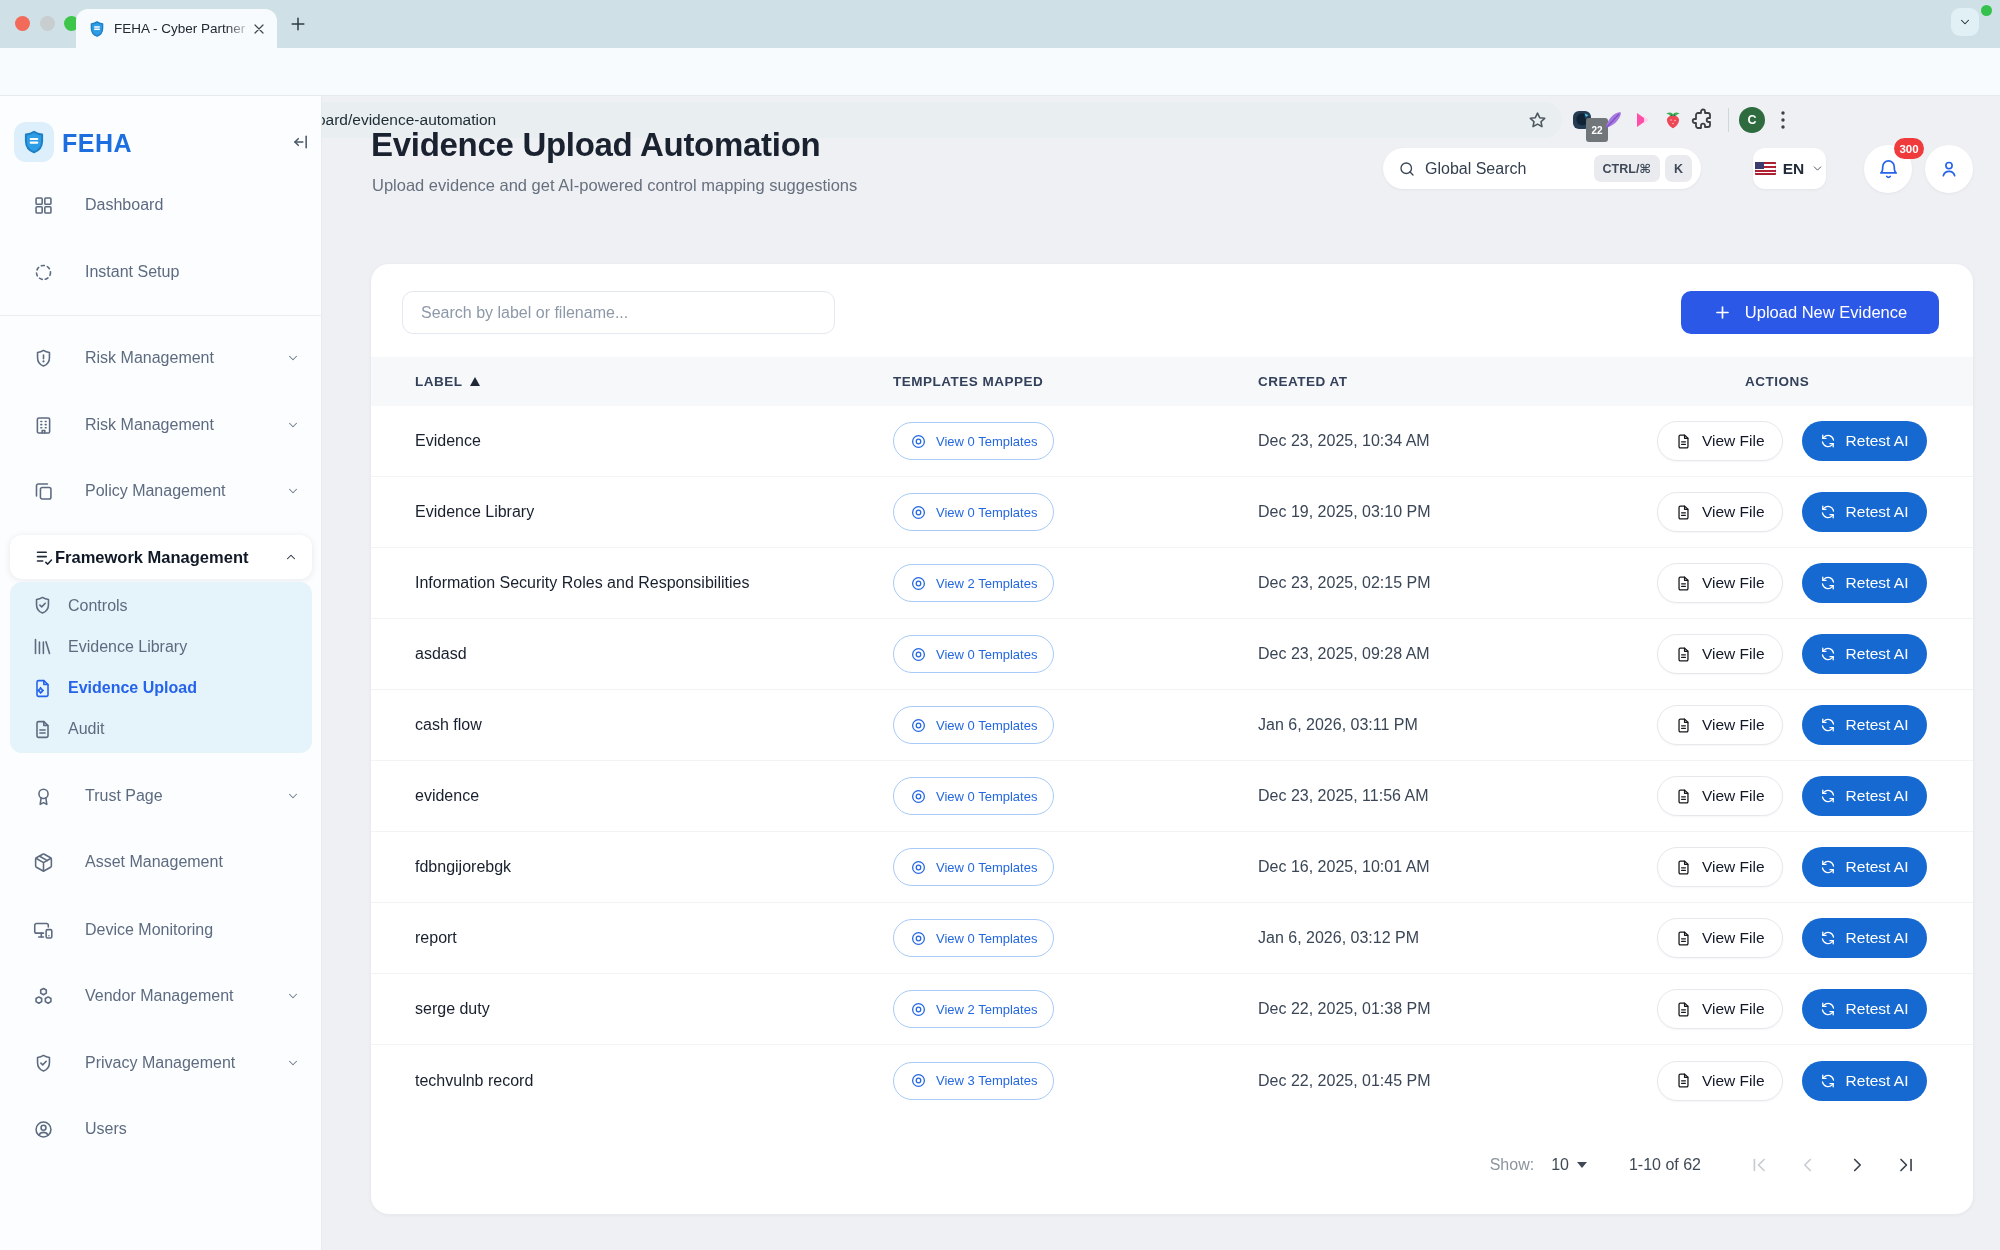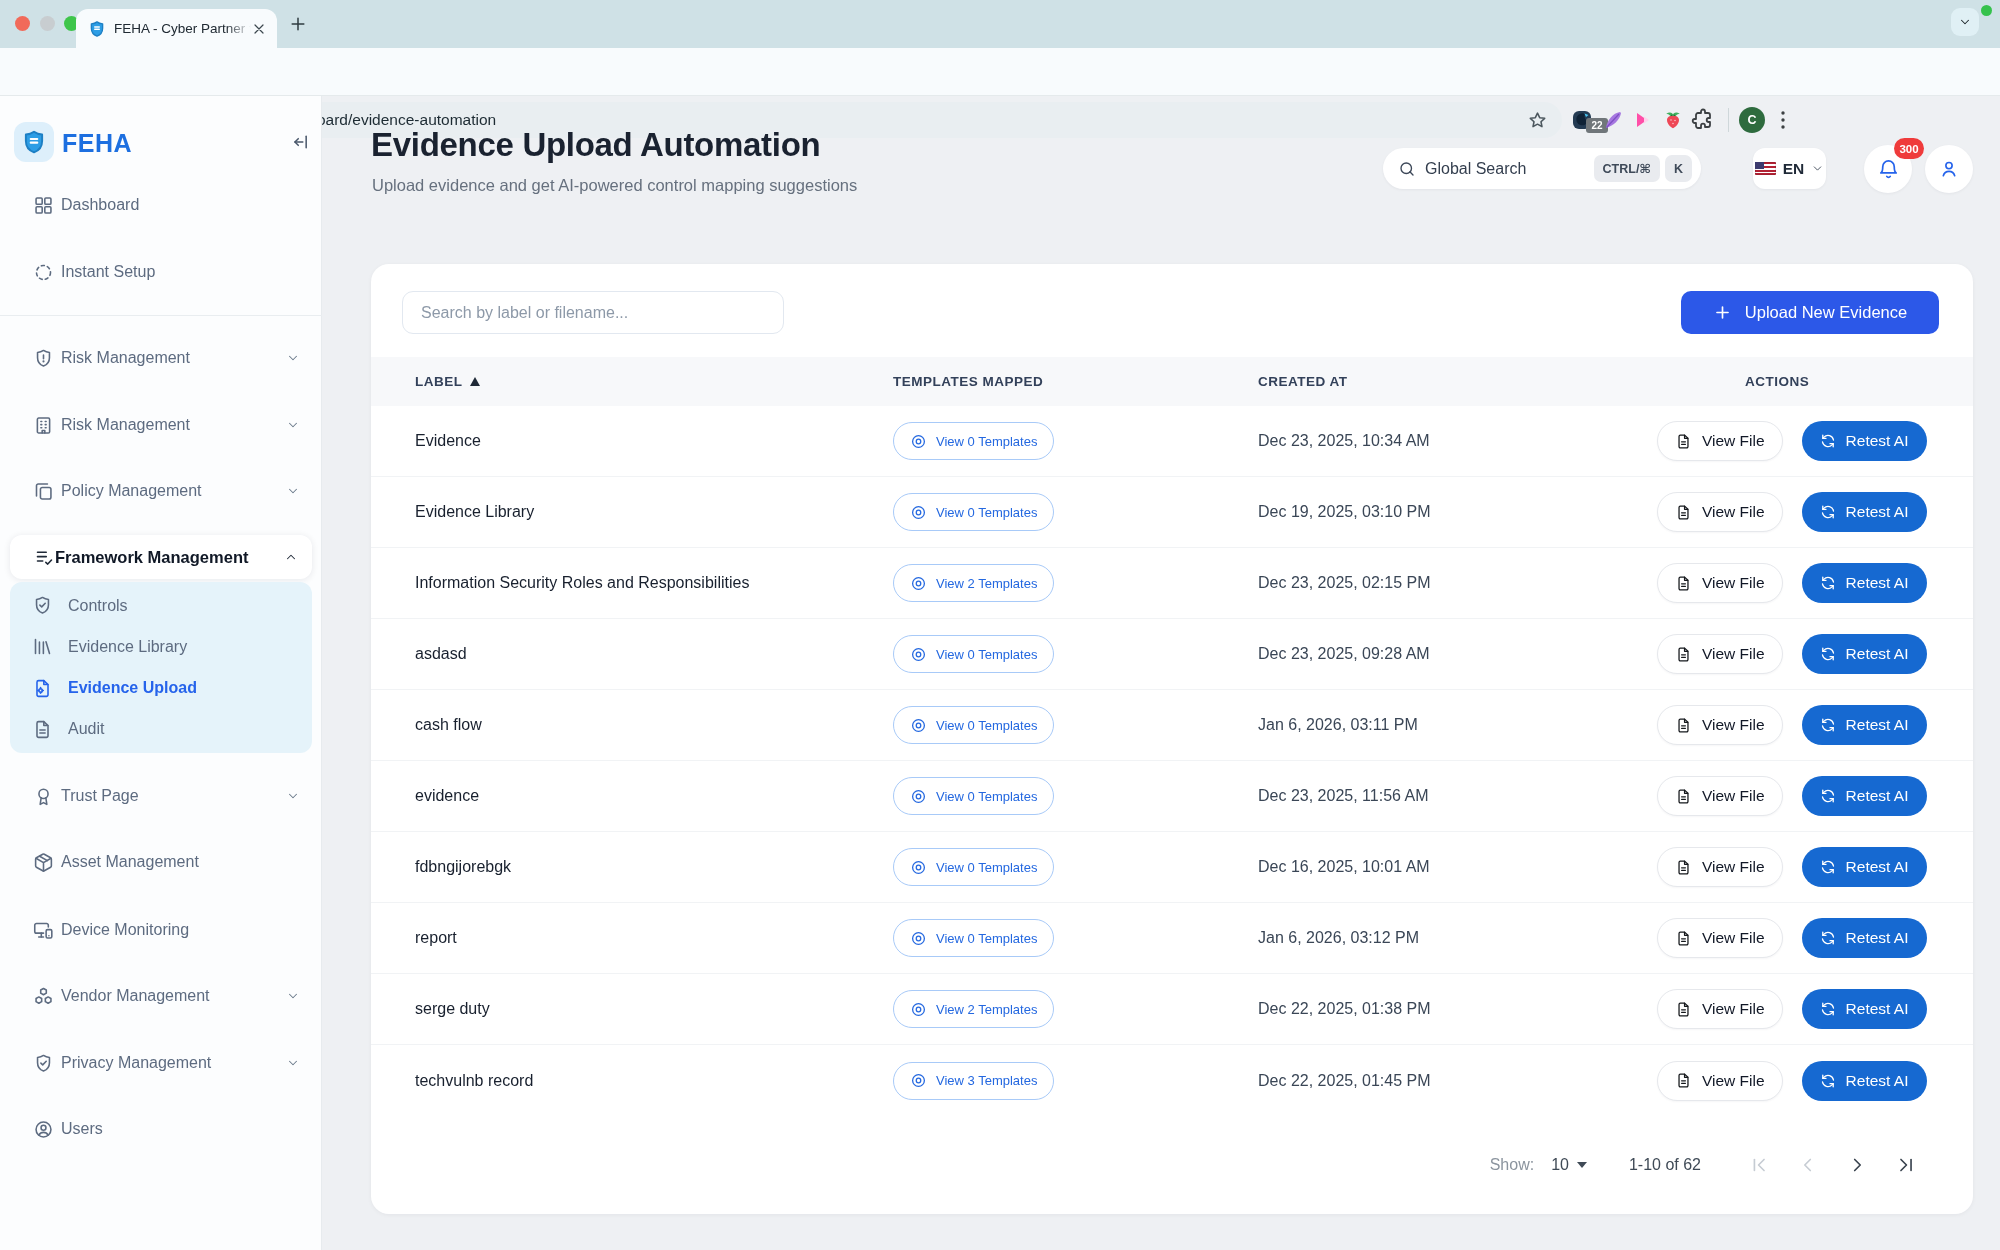--- a/index.html
+++ b/index.html
@@ -17,31 +17,31 @@
   .newtab { position:absolute; left:288px; top:14px; width:20px; height:20px; color:#2f3b40; }
   .winbtn { position:absolute; left:1951px; top:8px; width:28px; height:28px; border-radius:9px; background:#e0f0f5; display:flex; align-items:center; justify-content:center; color:#1d262b; }
   .windot { position:absolute; left:1981px; top:5px; width:11px; height:11px; border-radius:50%; background:#35c24c; }
 
   
   .toolbar { position:absolute; left:0; top:48px; width:2000px; height:48px; background:#f8fbfd; border-bottom:1px solid #e5eaec; }
   .navic { position:absolute; top:60px; width:24px; height:24px; color:#5f6a70; }
   .urlpill { position:absolute; left:114px; top:54px; width:1448px; height:36px; border-radius:18px; background:#e9eef1; display:flex; align-items:center; padding:0 14px; }
   .url-text { font-size:15.5px; color:#1d2b33; margin-left:10px; flex:1; }
   .extic { position:absolute; top:60px; width:24px; height:24px; }
-  .badge22 { position:absolute; left:1586px; top:70px; min-width:22px; height:15px; background:#70767a; border-radius:3px; color:#fff; font-size:10px; font-weight:bold; display:flex; align-items:center; justify-content:center; padding:0 3px; }
+  .badge22 { position:absolute; left:1586px; top:70px; min-width:22px; height:24px; background:#70767a; border-radius:3px; color:#fff; font-size:10px; font-weight:bold; display:flex; align-items:center; justify-content:center; padding:0 3px; }
   .tbsep { position:absolute; left:1728px; top:60px; width:1px; height:24px; background:#cfd7da; }
   .chrome-avatar { position:absolute; left:1739px; top:59px; width:26px; height:26px; border-radius:50%; background:#2e6b3e; color:#fff; font-size:12.5px; font-weight:bold; display:flex; align-items:center; justify-content:center; }
 
   
   .sidebar { position:absolute; left:0; top:96px; width:322px; height:1154px; background:#fcfdfe; border-right:1px solid #e7ebee; }
   .logo { position:absolute; left:14px; top:26px; width:40px; height:40px; border-radius:12px; background:#ddeffb; display:flex; align-items:center; justify-content:center; }
   .brand { position:absolute; left:62px; top:33px; font-size:25px; font-weight:bold; color:#1d6fe0; letter-spacing:.5px; }
   .collapse { position:absolute; left:292px; top:36px; width:20px; height:20px; color:#475569; }
   .sdivider { position:absolute; left:0; top:219px; width:322px; height:1px; background:#e9edf0; }
-  .sitem { position:absolute; left:0; width:322px; height:44px; display:flex; align-items:center; padding-left:33px; gap:7px; color:#5d6b80; }
+  .sitem { position:absolute; left:0; width:322px; height:44px; display:flex; align-items:center; padding-left:33px; gap:31px; color:#5d6b80; }
   .sitem .lbl { font-size:16px; }
   .sitem .sic { width:21px; height:21px; flex:0 0 auto; }
   .schev { position:absolute; right:22px; width:14px; height:14px; color:#6b7a8c; }
   .fm-card { position:absolute; left:10px; top:439px; width:302px; height:44px; background:#fff; border-radius:12px; box-shadow:0 1px 7px rgba(15,23,42,.09); display:flex; align-items:center; padding-left:24px; color:#313b49; }
   .fm-card .lbl { font-size:16.5px; font-weight:bold; color:#101826; }
   .fm-card .schev { right:14px; color:#1f2937; }
   .submenu { position:absolute; left:10px; top:486px; width:302px; height:171px; background:#e5f3fa; border-radius:12px; display:flex; flex-direction:column; padding:3px 0; }
   .subitem { flex:1; display:flex; align-items:center; padding-left:22px; gap:15px; color:#5d6b80; }
   .subitem .lbl { font-size:16px; }
   .subitem .sic { width:21px; height:21px; }
@@ -60,21 +60,21 @@
   .lang { position:absolute; left:1753px; top:148px; width:73px; height:41px; background:#fff; border-radius:12px; display:flex; align-items:center; justify-content:center; gap:7px; box-shadow:0 1px 3px rgba(16,24,40,.05); }
   .flag { width:21px; height:13px; background:repeating-linear-gradient(#b22234 0 1.9px,#fff 1.9px 3.8px); position:relative; border-radius:1px; box-shadow:inset 0 0 0 .5px rgba(0,0,0,.18); }
   .flag::before { content:""; position:absolute; left:0; top:0; width:9px; height:7px; background:#3c3b6e; }
   .lang-code { font-size:15.5px; font-weight:bold; color:#1f2937; }
   .lang .schev { position:static; width:13px; height:13px; color:#4b5563; }
   .hcircle { position:absolute; top:145px; width:48px; height:48px; border-radius:50%; background:#fff; display:flex; align-items:center; justify-content:center; color:#2563eb; box-shadow:0 1px 3px rgba(16,24,40,.05); }
   .noti-badge { position:absolute; left:1894px; top:138px; min-width:30px; height:21px; border-radius:11px; background:#ef3b3b; color:#fff; font-size:11.5px; font-weight:bold; display:flex; align-items:center; justify-content:center; padding:0 4px; }
 
   
   .card { position:absolute; left:371px; top:264px; width:1602px; height:950px; background:#fff; border-radius:18px; box-shadow:0 1px 4px rgba(16,24,40,.05); }
-  .tsearch { position:absolute; left:31px; top:27px; width:382px; height:43px; border:1.5px solid #e2e8f0; border-radius:11px; padding:0 18px; font-size:16px; color:#1f2937; outline:none; font-family:inherit; }
+  .tsearch { position:absolute; left:31px; top:27px; width:433px; height:43px; border:1.5px solid #e2e8f0; border-radius:11px; padding:0 18px; font-size:16px; color:#1f2937; outline:none; font-family:inherit; }
   .tsearch::placeholder { color:#8d99a8; }
   .upload-btn { position:absolute; right:34px; top:27px; width:258px; height:43px; border:0; border-radius:10px; background:#2c58e8; color:#fff; font-size:16.5px; display:flex; align-items:center; justify-content:center; gap:13px; font-family:inherit; cursor:pointer; }
   .upload-btn .sic { width:19px; height:19px; stroke-width:2.1; }
   .tgrid { display:grid; grid-template-columns:478px 365px 399px 1fr; align-items:center; padding-left:44px; }
   .thead { position:absolute; left:0; top:93px; width:1602px; height:49px; background:#f7f8fa; }
   .thead .hc { font-size:13.5px; font-weight:bold; color:#33415a; letter-spacing:.5px; display:flex; align-items:center; gap:7px; }
   .thead .hc.actions { padding-left:88px; }
   .rows { position:absolute; left:0; top:142px; width:1602px; }
   .trow { height:71px; border-bottom:1px solid #f1f3f5; }
   .trow:last-child { border-bottom:0; }

